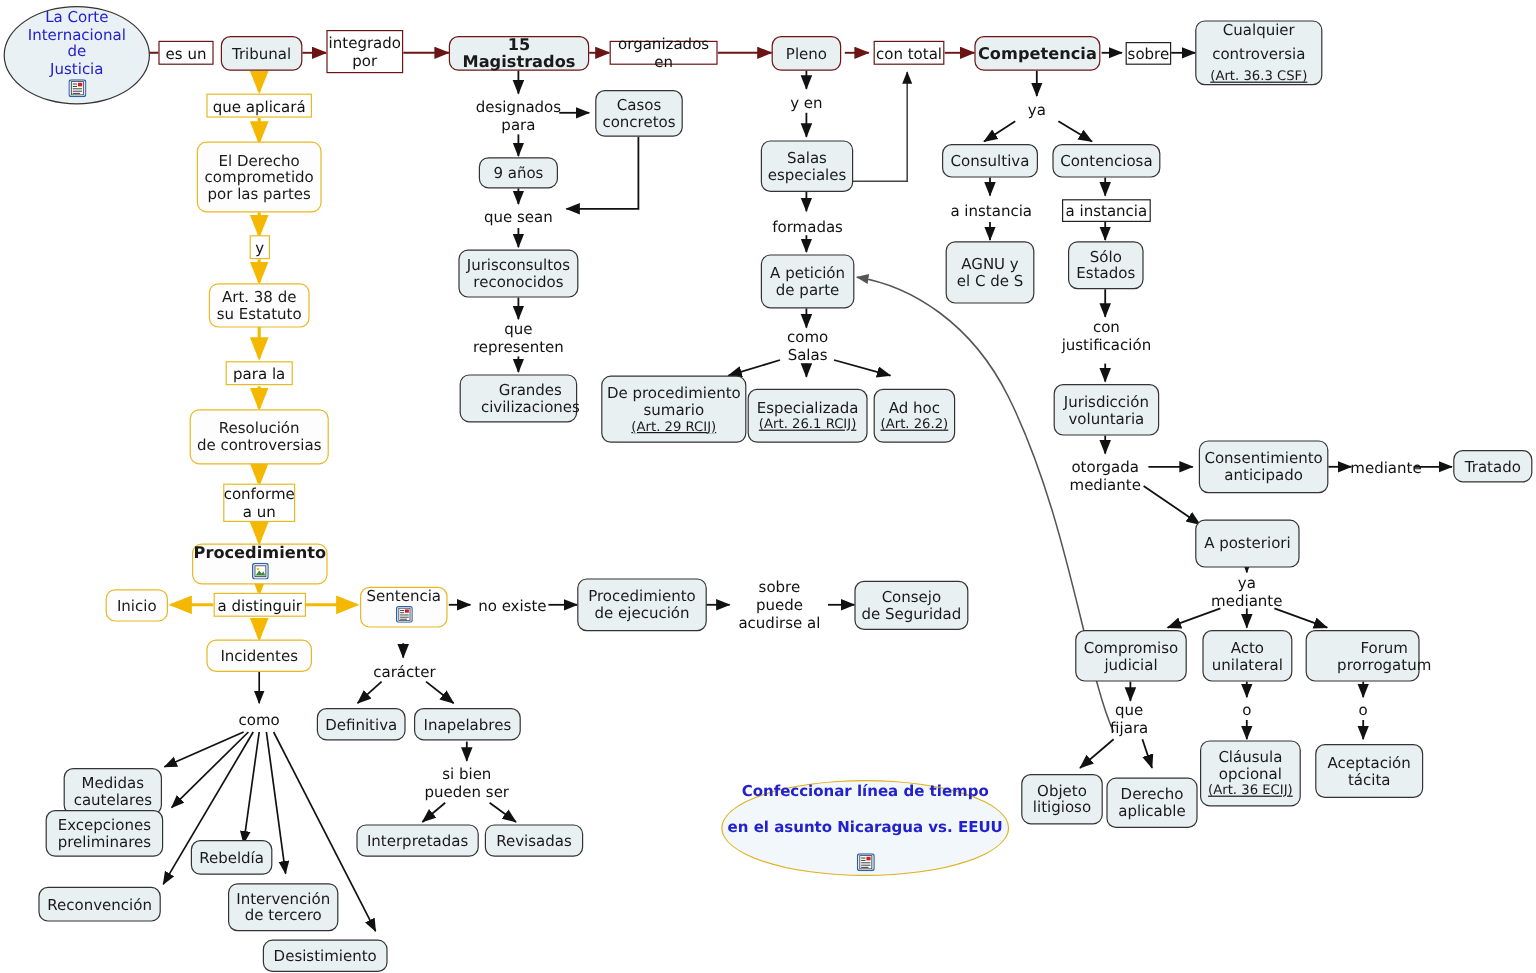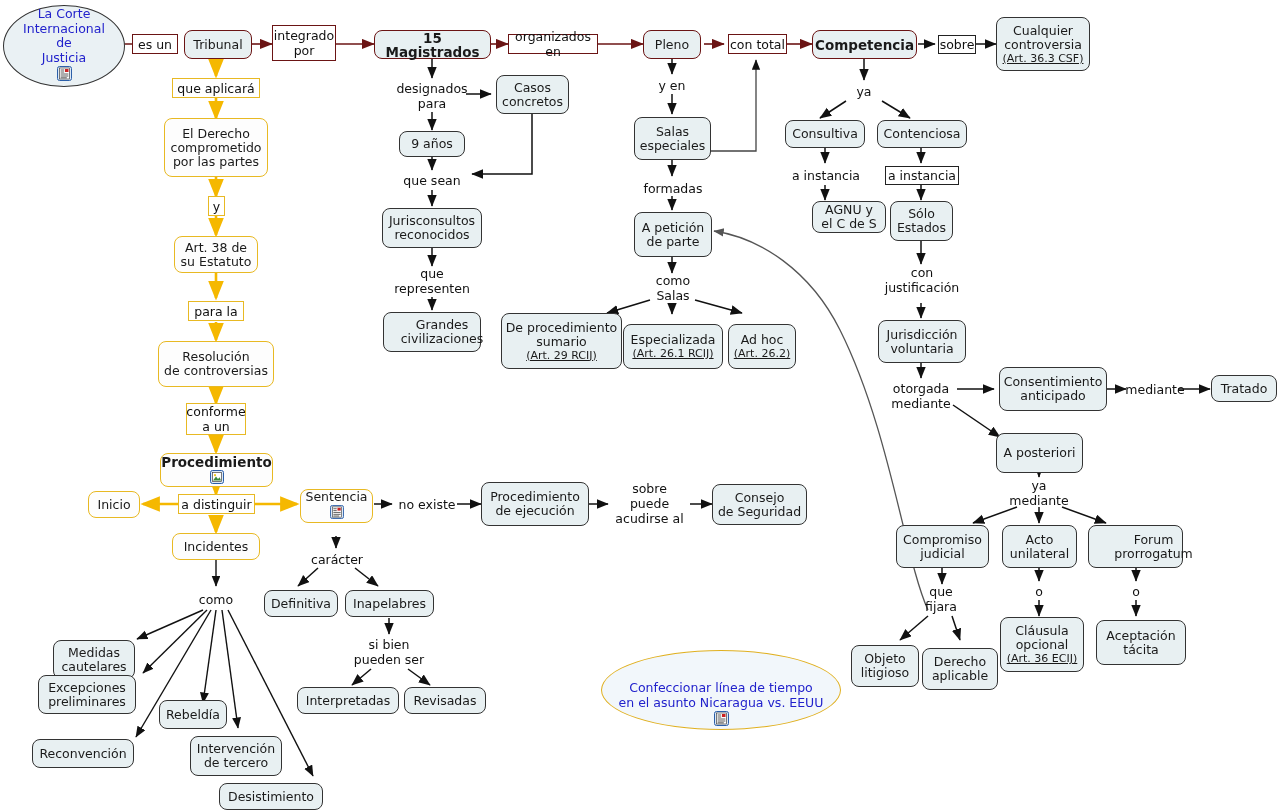--- a/index.html
+++ b/index.html
@@ -23,22 +23,22 @@
   
   .link-box{border:1.2px solid #6b1414;background:#fff;}
   .link-boxy{border:1.3px solid #e8b923;background:#fff;}
   .link-boxk{border:1.1px solid #222;background:#fff;}
   .bold{font-weight:bold;font-size:13.5px;}
   
   .ellipse{position:absolute;border-radius:50%;background:#eaf1f4;border:1.3px solid #333;
            display:flex;flex-direction:column;align-items:center;justify-content:center;
            color:#2222cc;font-size:12.5px;line-height:14.5px;text-align:center;}
   .ellipse-y{position:absolute;border-radius:50%;background:#f2f7fb;border:1.5px solid #e0b020;
-           display:flex;flex-direction:column;align-items:center;justify-content:flex-end;
-           color:#2222cc;font-size:12.5px;line-height:15px;text-align:center;}
+           display:flex;flex-direction:column;align-items:center;justify-content:space-between;
+           color:#2222cc;font-size:12.5px;line-height:15px;text-align:center;font-weight:bold;}
   .sub{font-size:11px;line-height:13px;text-decoration:underline;}
   .ico{display:block;margin-top:1px;}
   .nline{display:block;}
 </style>
 </head>
 <body>
 
 <div id="canvas">
 
   <svg id="edges" viewBox="0 0 1280 811">
@@ -220,21 +220,21 @@
   </div>
 
   <div class="node concept-r bold" style="left:812px;top:30px;width:105px;height:29px;">
     <span>Competencia</span>
   </div>
 
   <div class="link link-boxk" style="left:938px;top:35px;width:38px;height:19px;">
     <span>sobre</span>
   </div>
 
-  <div class="node concept" style="left:996px;top:17px;width:94px;height:54px;">
+  <div class="node concept" style="left:996px;top:17px;width:106px;height:54px;justify-content:space-between;">
     <span>Cualquier</span>
     <span>controversia</span>
     <span class="sub">(Art. 36.3 CSF)</span>
   </div>
 
   <div class="link link-boxy" style="left:172px;top:78px;width:88px;height:20px;">
     <span>que aplicará</span>
   </div>
 
   <div class="node concept-y" style="left:164px;top:118px;width:104px;height:59px;">
@@ -469,21 +469,21 @@
   </div>
 
   <div class="link" style="left:788px;top:166px;width:76px;height:18px;">
     <span>a instancia</span>
   </div>
 
   <div class="link link-boxk" style="left:885px;top:166px;width:74px;height:19px;">
     <span>a instancia</span>
   </div>
 
-  <div class="node concept" style="left:788px;top:201px;width:74px;height:32px;margin-left:24px;">
+  <div class="node concept" style="left:788px;top:201px;width:74px;height:52px;">
     <span>AGNU y</span>
     <span>el C de S</span>
   </div>
 
   <div class="node concept" style="left:890px;top:201px;width:63px;height:40px;">
     <span>Sólo</span>
     <span>Estados</span>
   </div>
 
   <div class="link" style="left:876px;top:264px;width:92px;height:32px;">

